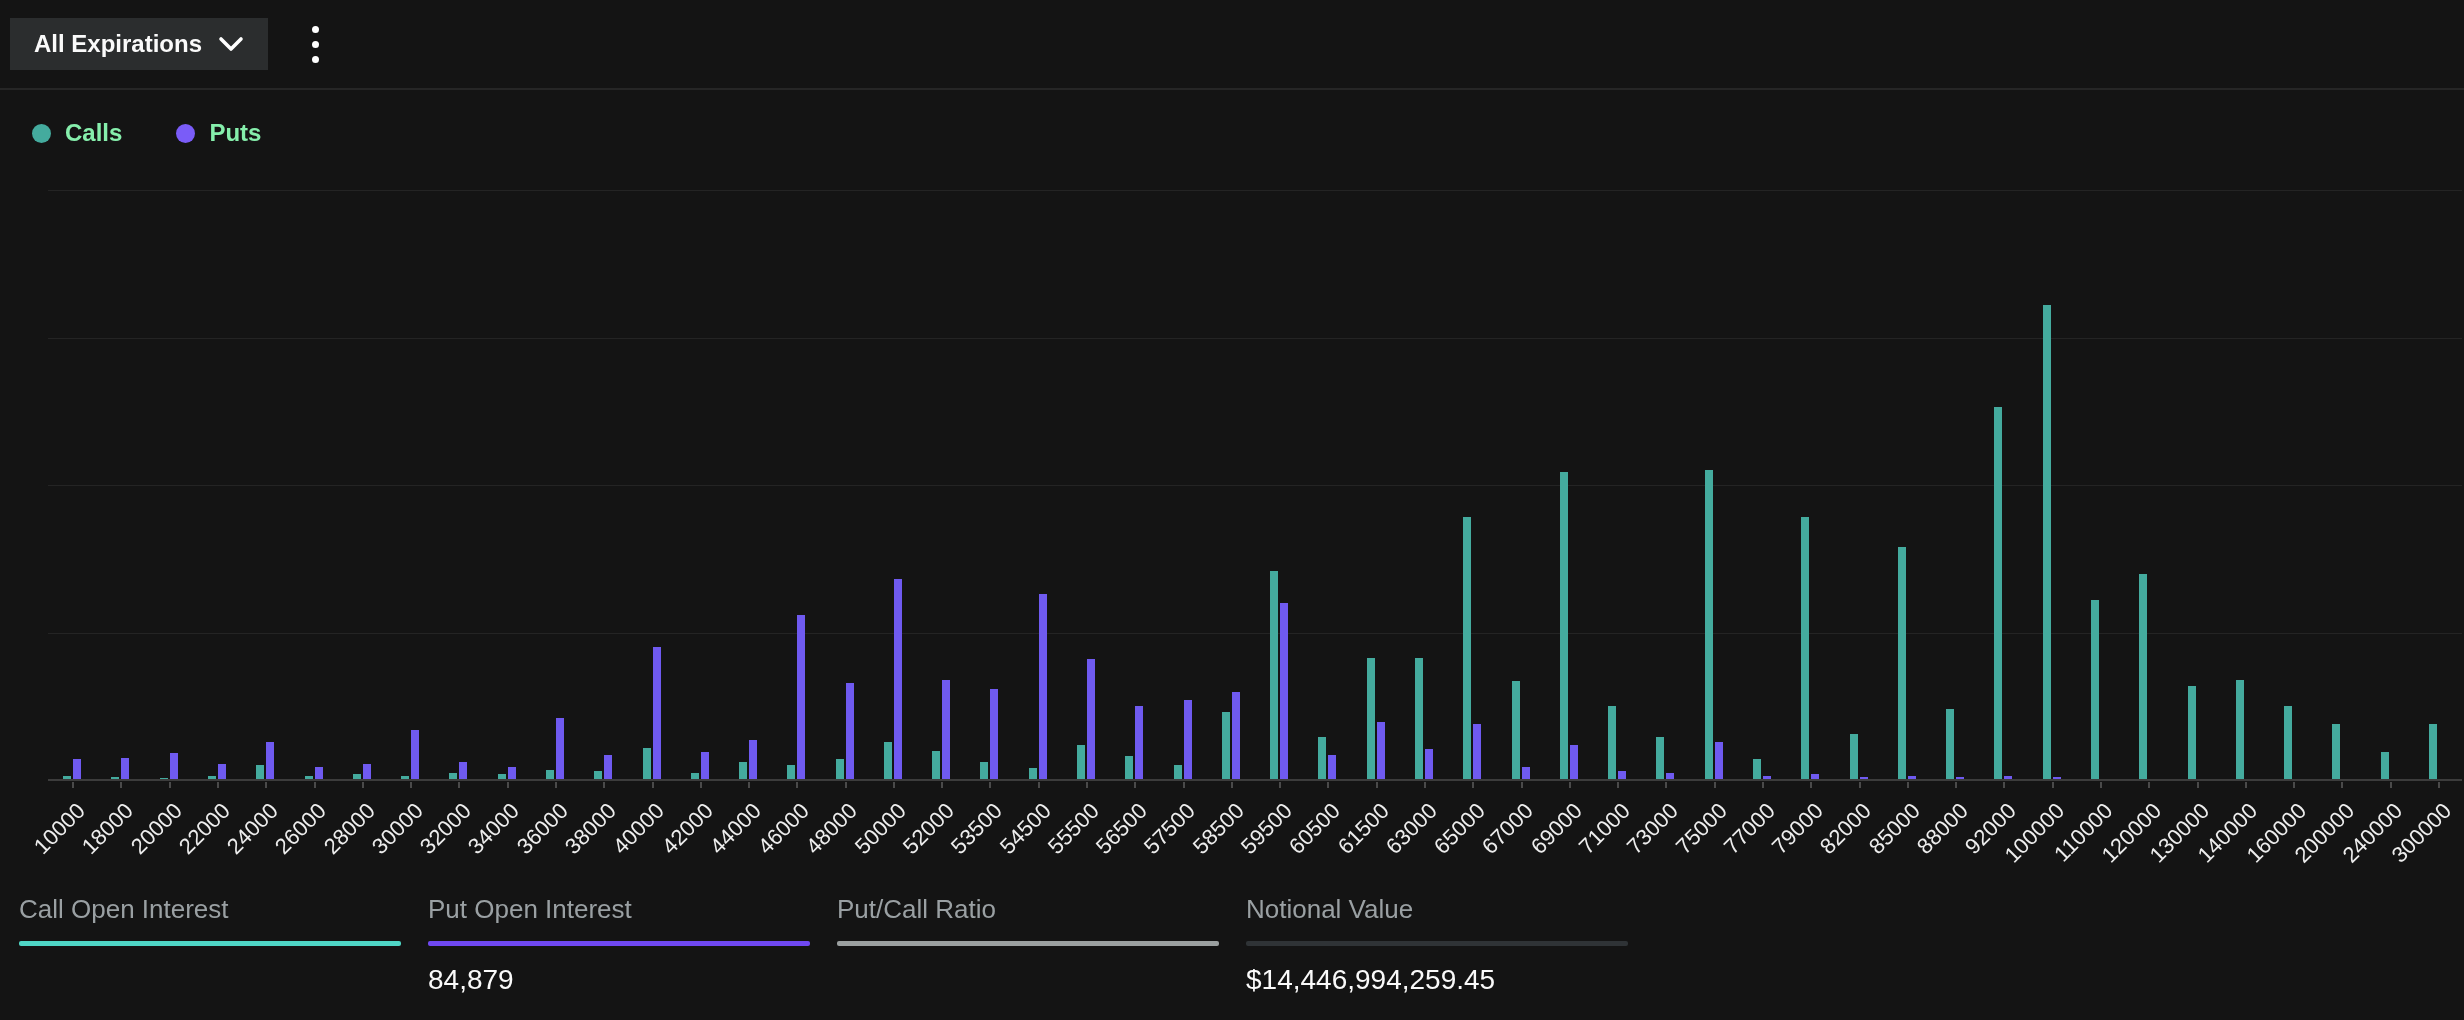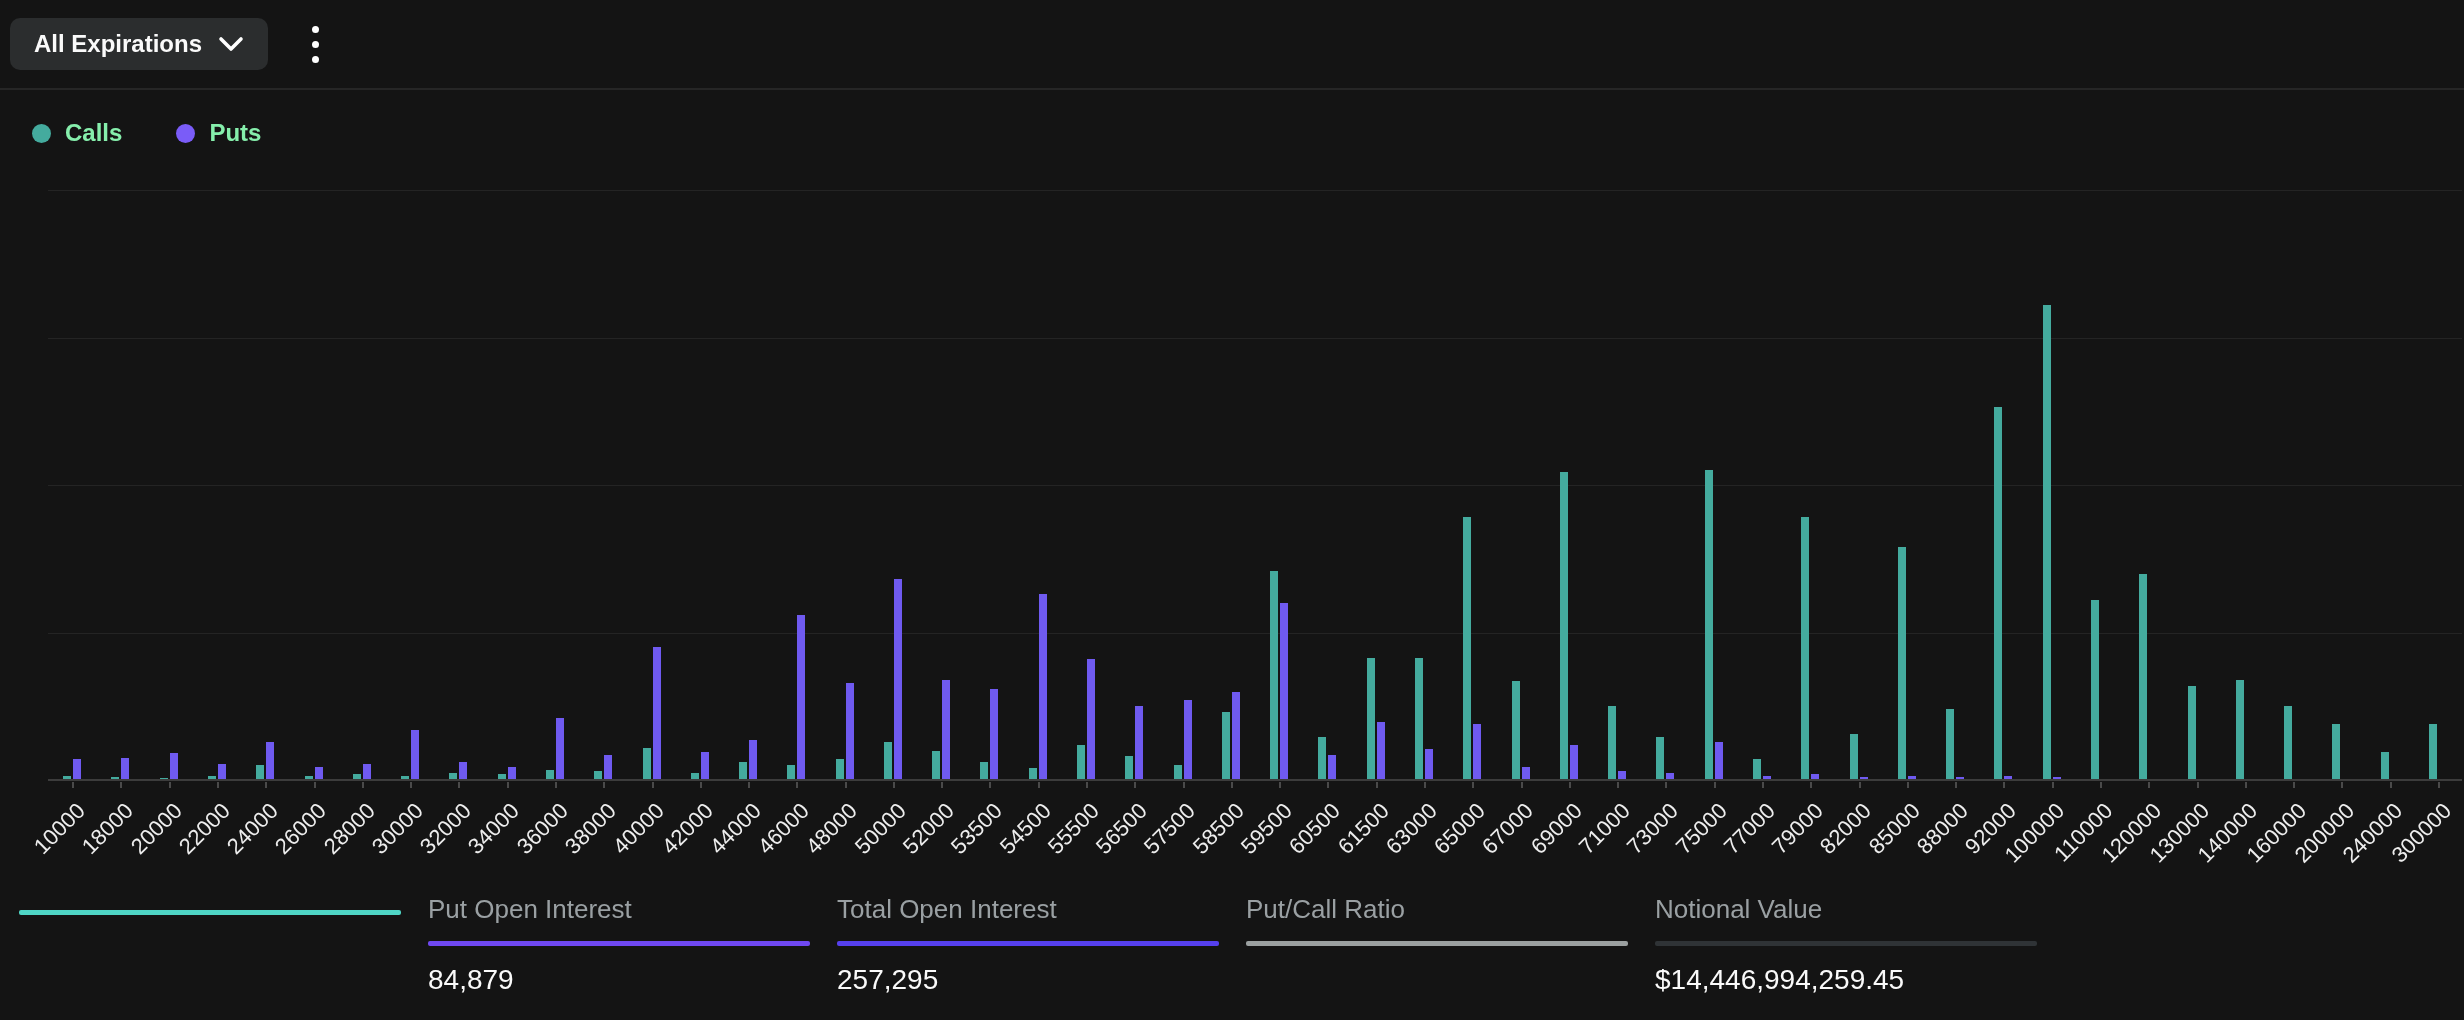--- a/index.html
+++ b/index.html
@@ -10,21 +10,21 @@
     color:#f2f2f2; position:relative;
   }
   
   .header {
     height:90px; display:flex; align-items:center;
     padding:0 30px 0 10px; border-bottom:2px solid #262626;
   }
   .title { font-size:28px; font-weight:400; color:#f5f5f5; flex:1; }
   .exp-btn {
     display:inline-flex; align-items:center; gap:16px;
-    background:#2b2d2e; border:none; border-radius:10px;
+    background:#2b2d2e; border:none; border-radius:0;
     padding:12px 24px; color:#fafafa; font-size:24px; font-weight:700;
     font-family:"Liberation Sans", sans-serif; cursor:pointer;
   }
   .kebab {
     margin-left:38px; display:flex; flex-direction:column; gap:8px;
     background:none; border:none; cursor:pointer; padding:6px;
   }
   .kebab span { width:7px; height:7px; border-radius:50%; background:#fff; }
   
   .legend { display:flex; gap:54px; padding:24px 0 0 32px; height:62px; }
@@ -499,31 +499,27 @@
         <div class="xgroup">
           <div class="xtick"></div>
           <div class="xlabel">300000</div>
         </div>
       </div>
   </div>
 </div>
 
 <div class="stats" id="stats">
     <div class="stat">
+      <div class="stat-label">Call Open Interest</div>
       <div class="stat-line" style="background: rgb(79, 214, 198);"></div>
     </div>
     <div class="stat">
       <div class="stat-label">Put Open Interest</div>
       <div class="stat-line" style="background: rgb(111, 72, 242);"></div>
       <div class="stat-value">84,879</div>
-    </div>
-    <div class="stat">
-      <div class="stat-label">Total Open Interest</div>
-      <div class="stat-line" style="background: rgb(86, 64, 238);"></div>
-      <div class="stat-value">257,295</div>
     </div>
     <div class="stat">
       <div class="stat-label">Put/Call Ratio</div>
       <div class="stat-line" style="background: rgb(155, 160, 160);"></div>
     </div>
     <div class="stat">
       <div class="stat-label">Notional Value</div>
       <div class="stat-line" style="background: rgb(47, 51, 54);"></div>
       <div class="stat-value">$14,446,994,259.45</div>
     </div>

